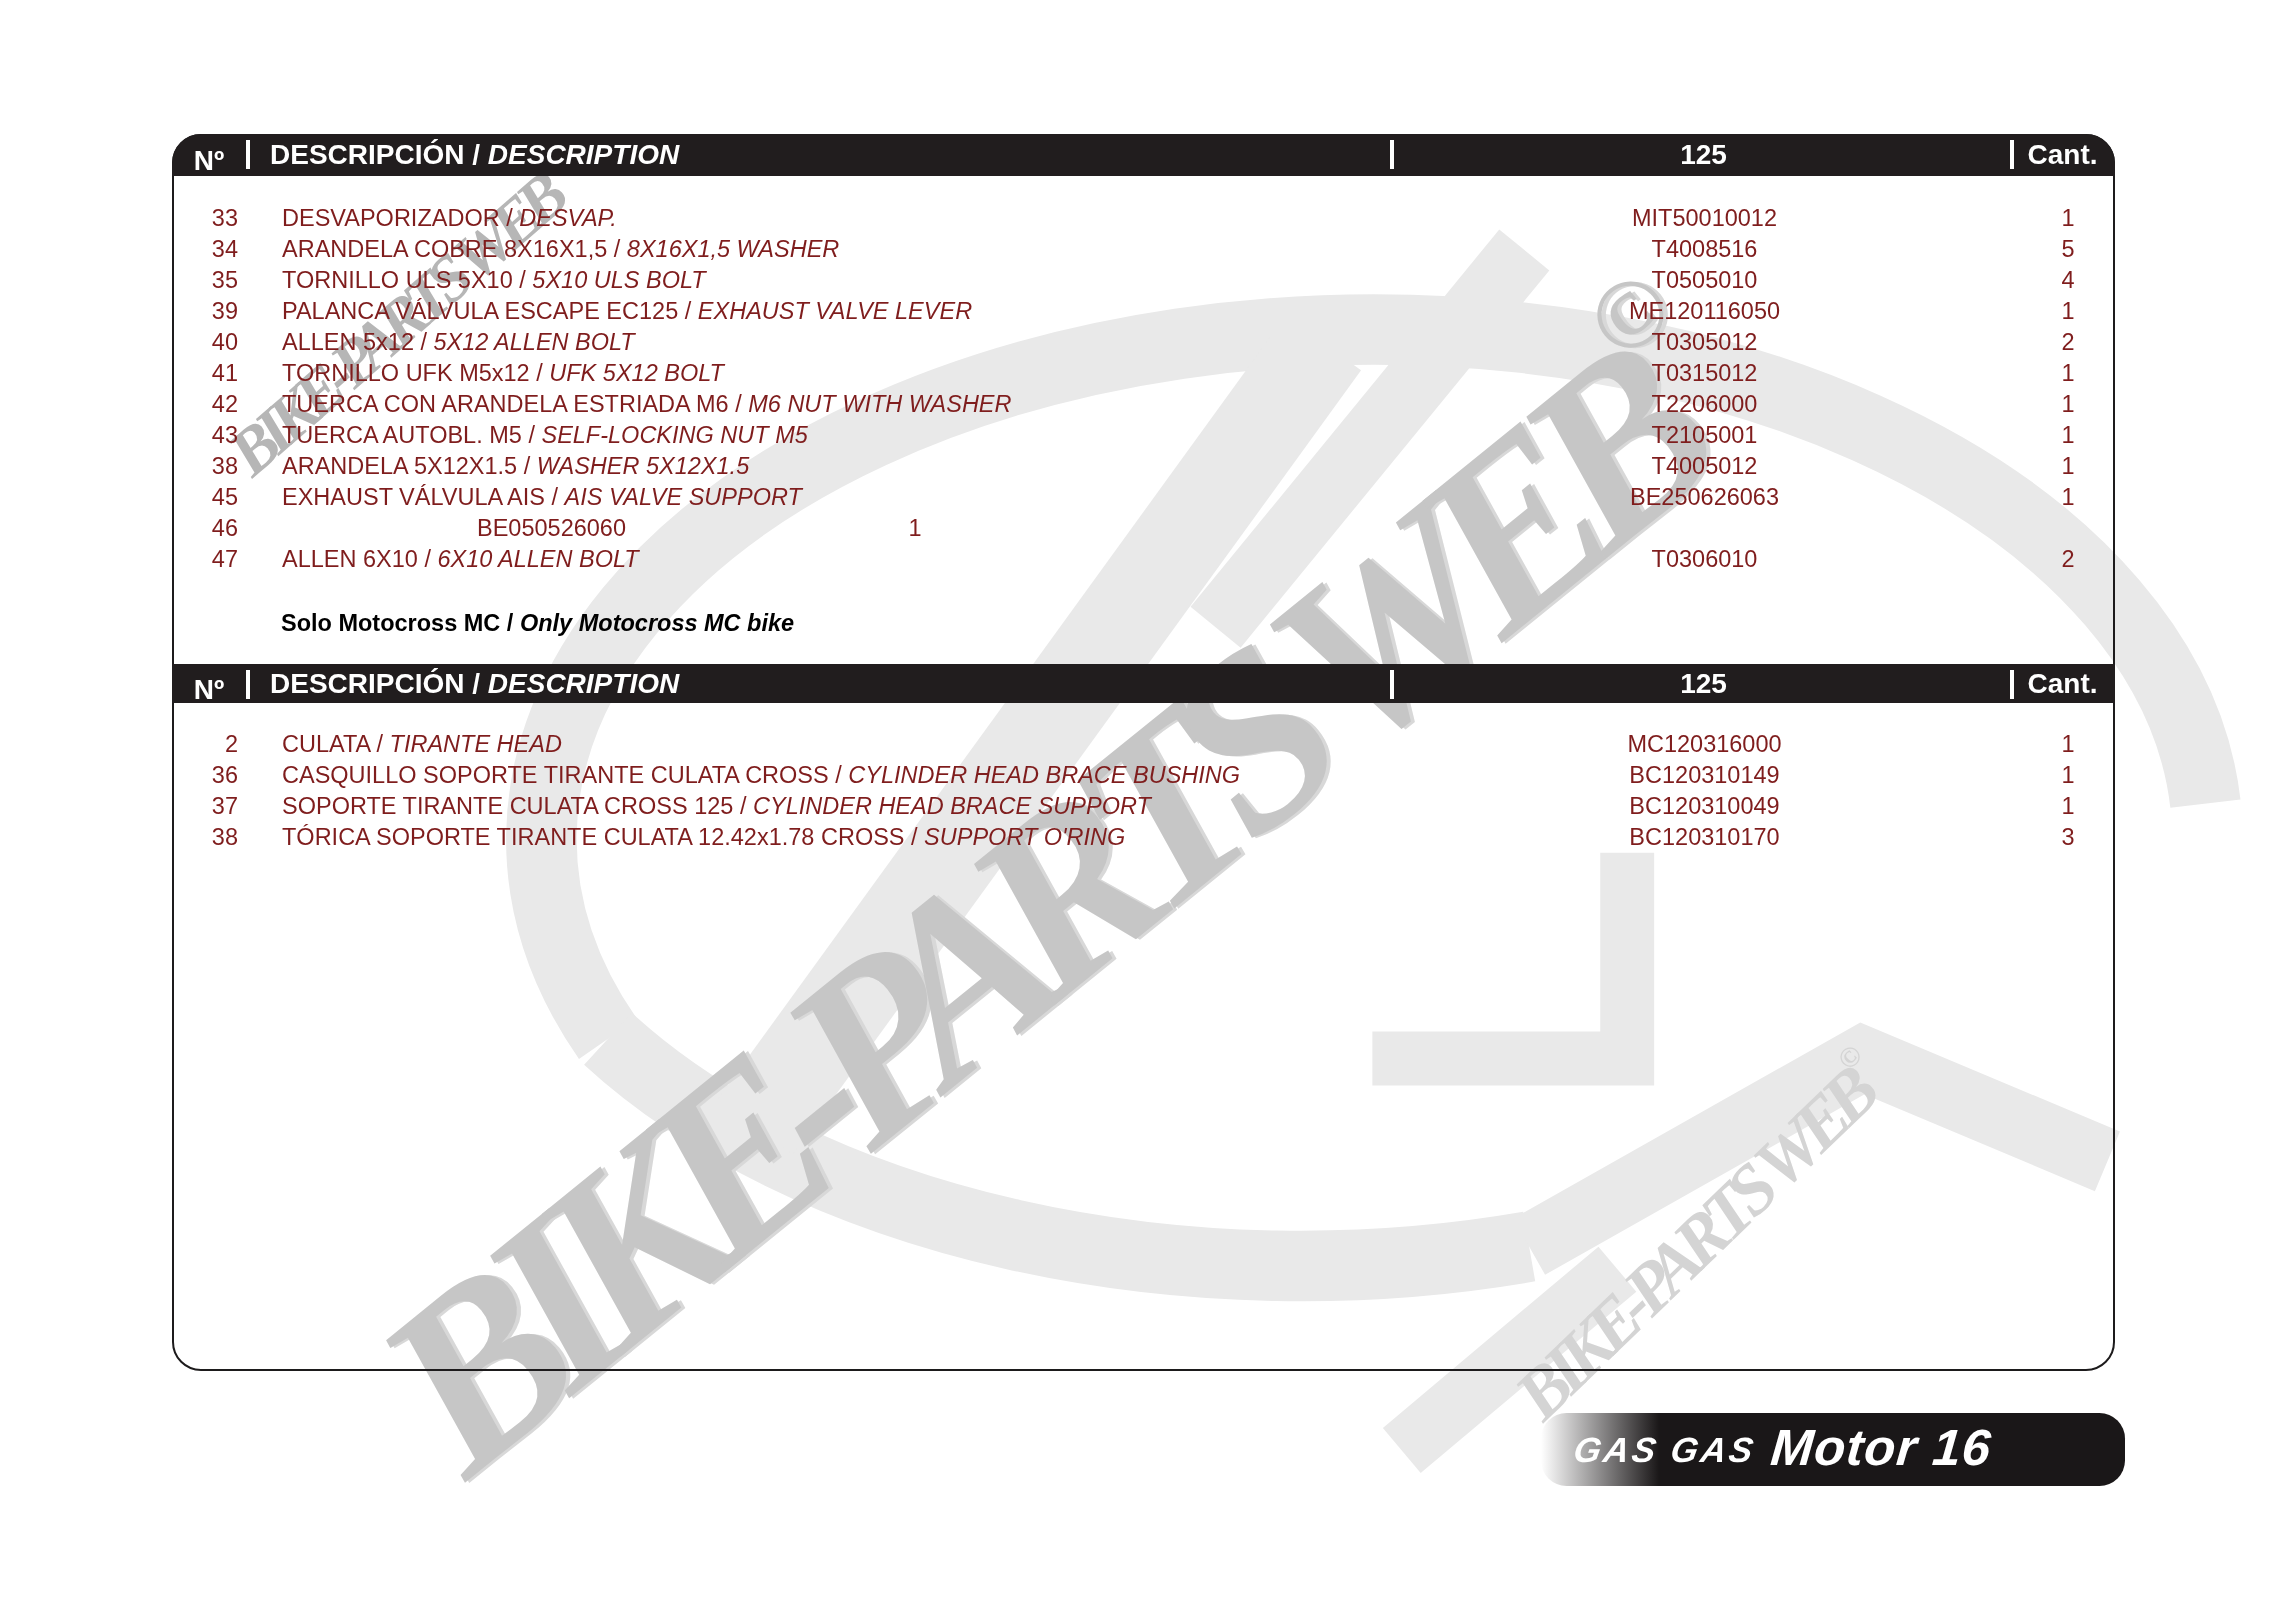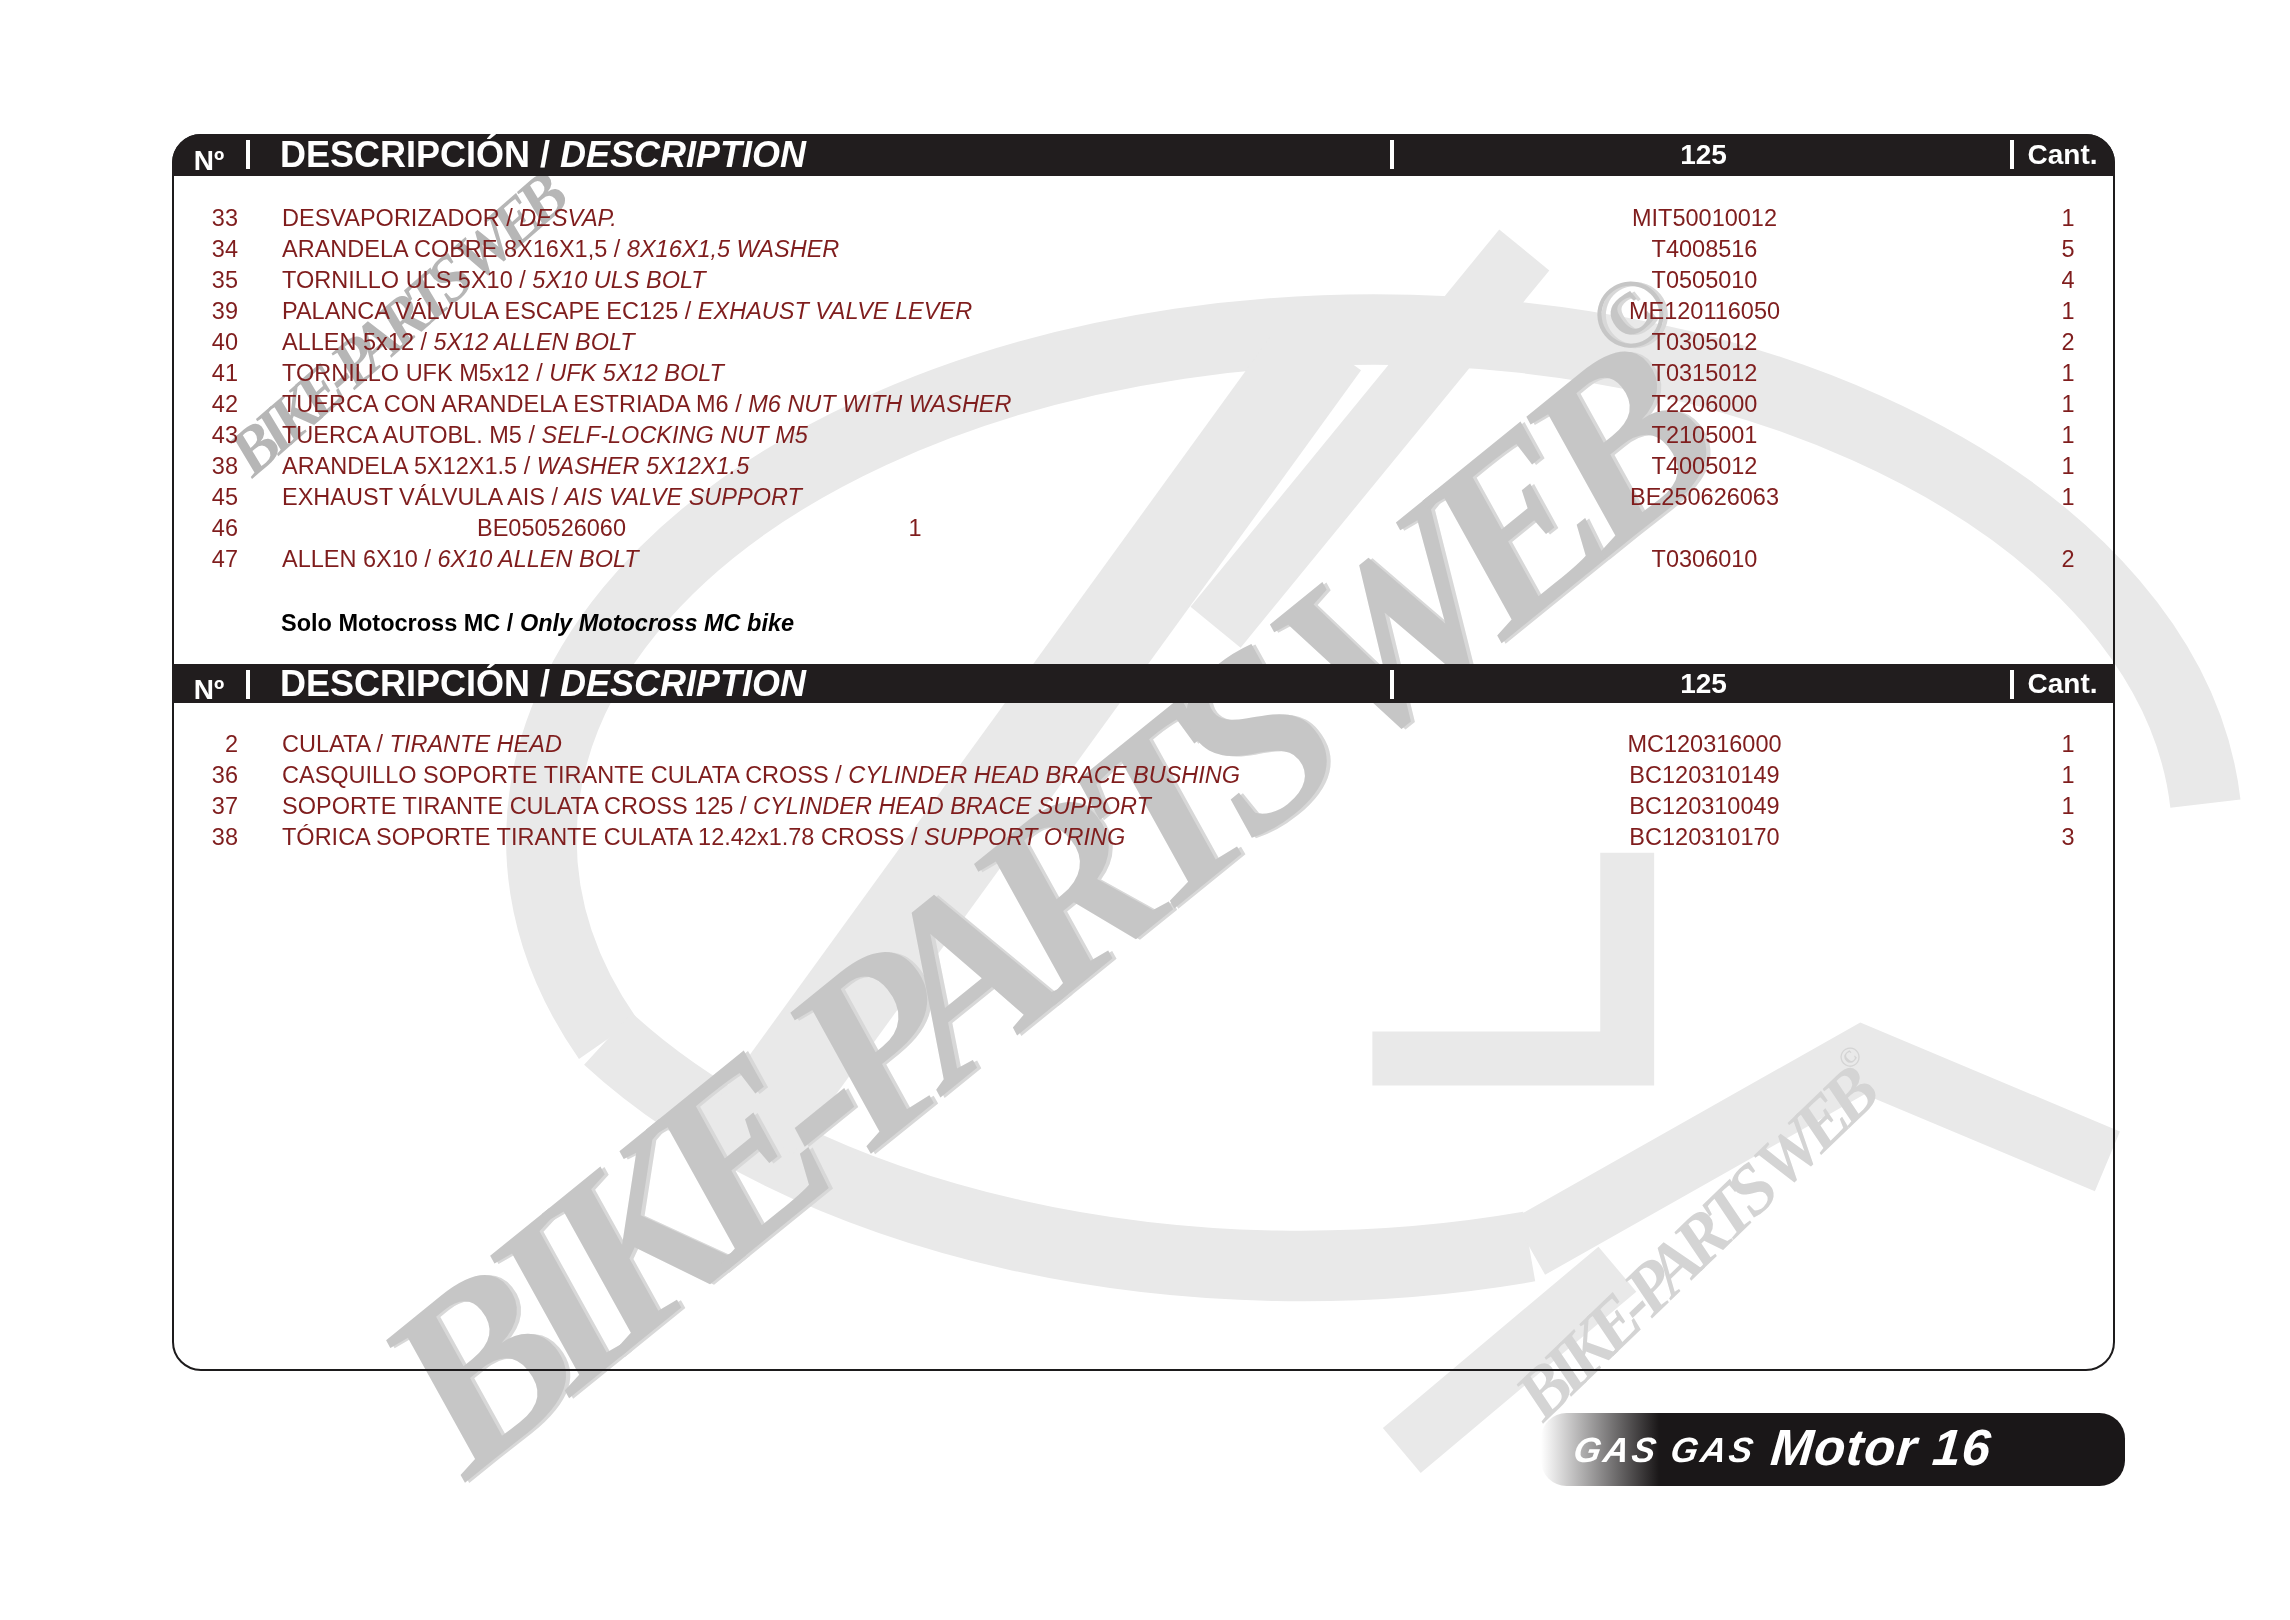--- a/index.html
+++ b/index.html
@@ -21,22 +21,22 @@
   
   .box{position:absolute;left:172px;top:134px;width:1943px;height:1237px;box-sizing:border-box;
        border:2.9px solid #1d1b1c;border-radius:29px;z-index:3;}
 
   .bar{position:absolute;left:172px;width:1943px;background:#211d1e;z-index:4;color:#ffffff;}
   .bar1{top:134px;height:42px;border-radius:29px 29px 0 0;}
   .bar2{top:664px;height:39px;}
   .bar .h-no{position:absolute;left:0;width:74px;text-align:center;top:12px;bottom:0;
              display:flex;align-items:center;justify-content:center;
              font-size:28px;font-weight:bold;}
-  .bar .h-desc{position:absolute;left:108px;top:0;bottom:0;display:flex;align-items:center;
-               font-size:36px;font-weight:bold;white-space:pre;}
+  .bar .h-desc{position:absolute;left:98px;top:0;bottom:0;display:flex;align-items:center;
+               font-size:28px;font-weight:bold;white-space:pre;}
   .bar .h-desc i{font-style:italic;}
   .bar .h-model{position:absolute;left:1218px;width:627px;top:0;bottom:0;
                 display:flex;align-items:center;justify-content:center;
                 font-size:28px;font-weight:bold;}
   .bar .h-qty{position:absolute;left:1838px;width:105px;top:0;bottom:0;
               display:flex;align-items:center;justify-content:center;
               font-size:28px;font-weight:bold;}
   .vdiv{position:absolute;width:3.9px;top:5.9px;height:29px;background:#ffffff;}
   .vd1{left:74px;} .vd2{left:1218px;} .vd3{left:1838px;}
 

